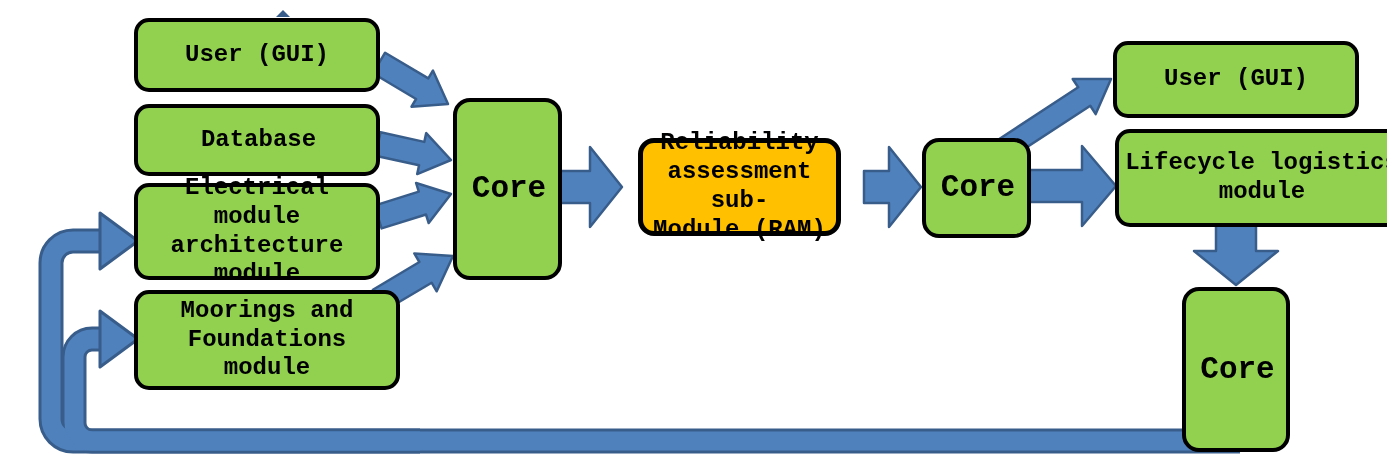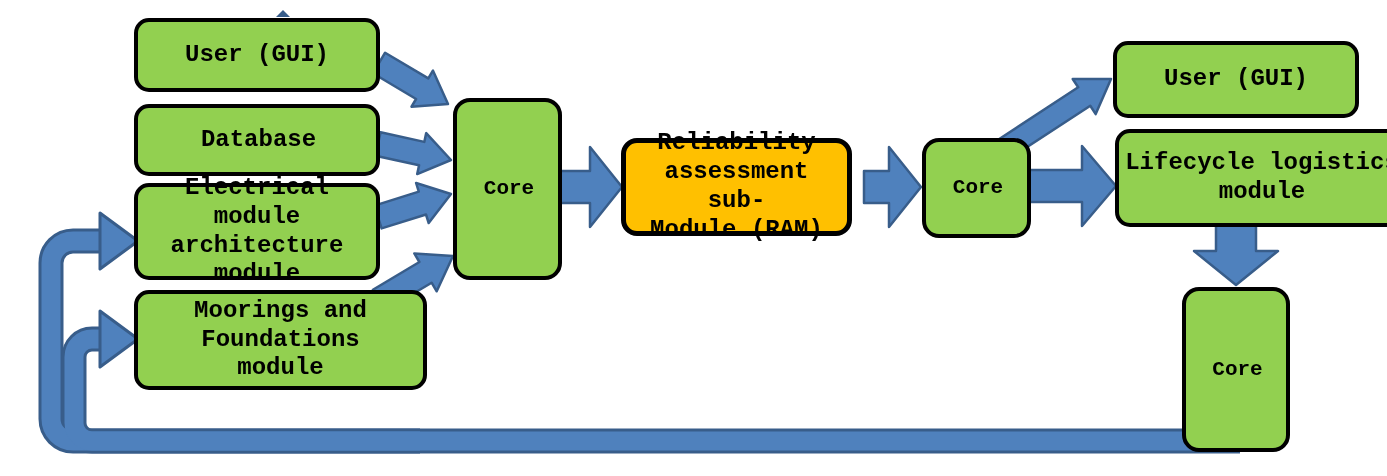--- a/index.html
+++ b/index.html
@@ -19,21 +19,21 @@
     display:flex;align-items:center;justify-content:center;
     text-align:center;
     font-weight:bold;
     color:var(--text,#000);
     font-size:24px;
     line-height:1.2;
     padding:0 4px;
   }
   .green{background:var(--green,#92D050);}
   .orange{background:var(--orange,#FFC000);border-radius:16px;border-width:5px;}
-  .core{font-size:21px;border-radius:17px;padding-left:7px;}
+  .core{font-size:31px;border-radius:17px;padding-left:7px;}
   .lbl{white-space:pre-line;}
 </style>
 </head>
 <body>
 
 <div id="canvas">
 
   <svg id="arrows" viewBox="0 0 1387 476">
       <path d="M 1240 441 L 73 441 A 22 22 0 0 1 51 419 L 51 263 A 22 22 0 0 1 73 241 L 99 241" fill="none" stroke="#385D8A" stroke-width="25"></path>
       <path d="M 420 441 L 92 441 A 18 18 0 0 1 74 423 L 74 357 A 18 18 0 0 1 92 339 L 99 339" fill="none" stroke="#385D8A" stroke-width="25"></path>
@@ -60,31 +60,31 @@
   <div class="node green" style="left:134px;top:104px;width:246px;height:72px;padding-left:7px;">
     <span class="lbl">Database</span>
   </div>
 
   <div class="node green" style="left:134px;top:183px;width:246px;height:97px;">
     <span class="lbl">Electrical module
 architecture
 module</span>
   </div>
 
-  <div class="node green" style="left:134px;top:290px;width:293px;height:100px;">
+  <div class="node green" style="left:134px;top:290px;width:266px;height:100px;">
     <span class="lbl">Moorings and
 Foundations
 module</span>
   </div>
 
   <div class="node green core" style="left:453px;top:98px;width:109px;height:182px;">
     <span class="lbl">Core</span>
   </div>
 
-  <div class="node orange" style="left:621px;top:138px;width:231px;height:98px;">
+  <div class="node orange" style="left:638px;top:138px;width:203px;height:98px;">
     <span class="lbl">Reliability
 assessment sub-
 Module (RAM)</span>
   </div>
 
   <div class="node green core" style="left:922px;top:138px;width:109px;height:100px;">
     <span class="lbl">Core</span>
   </div>
 
   <div class="node green" style="left:1113px;top:41px;width:246px;height:77px;">

